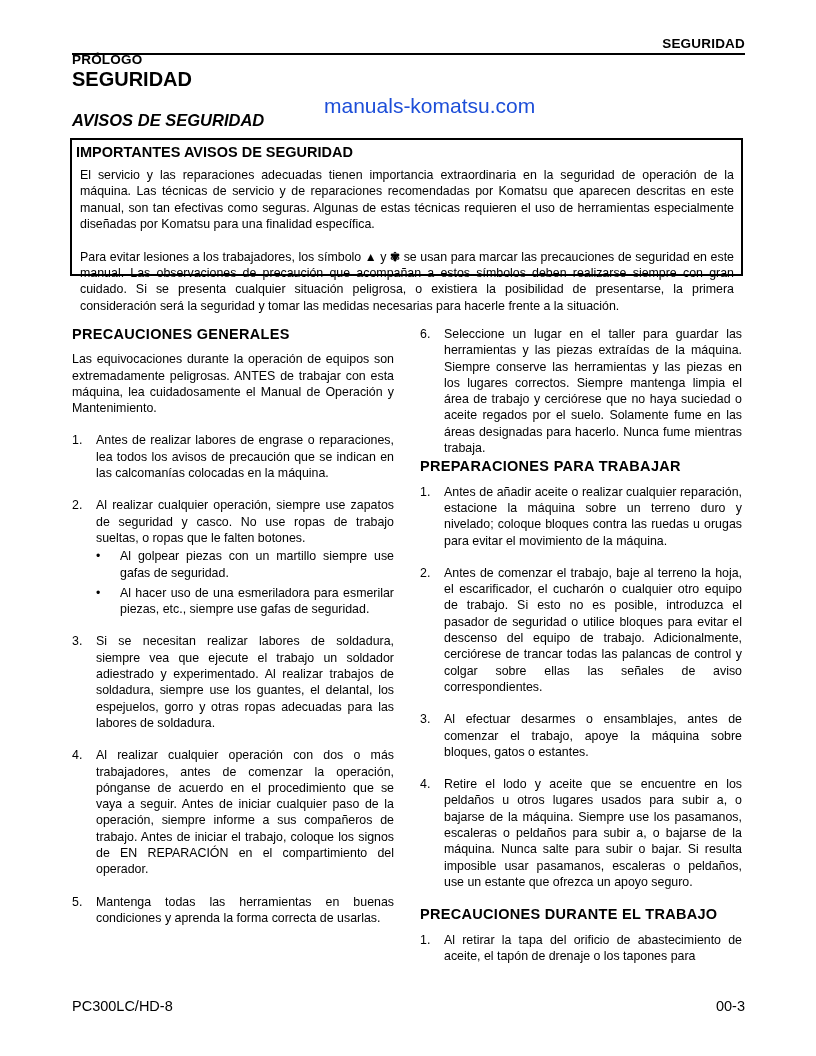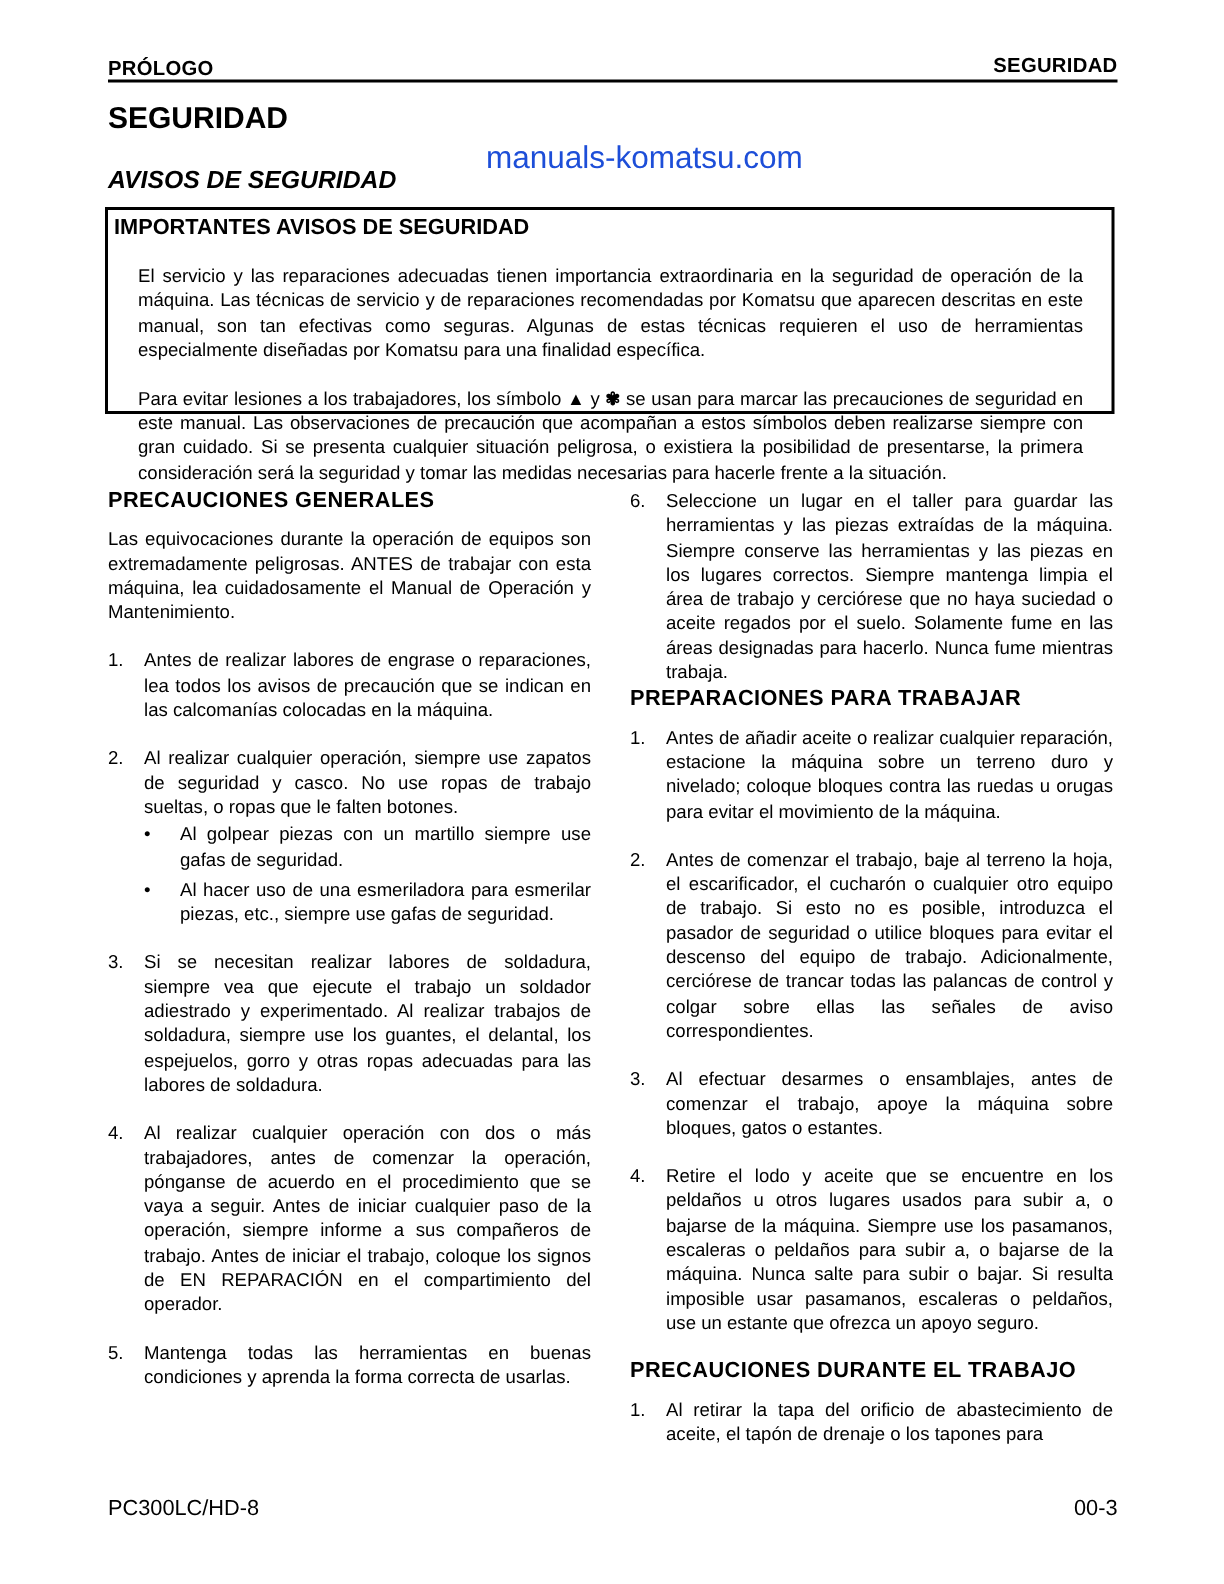--- a/index.html
+++ b/index.html
@@ -19,21 +19,21 @@
       position: absolute;
       left: 72px;
       top: 36px;
       width: 673px;
       height: 17px;
       border-bottom: 2px solid #000;
       font-weight: bold;
       font-size: 13.5px;
       letter-spacing: 0.2px;
     }
-    .page-header .left { position: absolute; left: 0; top: 2px; }
+    .page-header .left { position: absolute; left: 0; top: 16px; }
     .page-header .right { position: absolute; right: 0; top: 0; }
 
     .title-main {
       position: absolute;
       left: 72px;
       top: 68px;
       font-size: 20px;
       font-weight: bold;
     }
     .watermark {
@@ -61,21 +61,21 @@
       border: 2px solid #000;
       box-sizing: border-box;
       padding: 4px 3px 0 4px;
     }
     .notice-box h3 {
       margin: 0 0 7px 0;
       font-size: 14.5px;
       font-weight: bold;
     }
     .notice-box p {
-      margin: 16px;
+      margin: 4px;
       font-size: 12.4px;
       line-height: 16.4px;
       text-align: justify;
     }
     .notice-box p + p { margin-top: 16px; }
     .sym {
       display: inline-block;
       font-size: 12px;
       font-weight: bold;
     }

